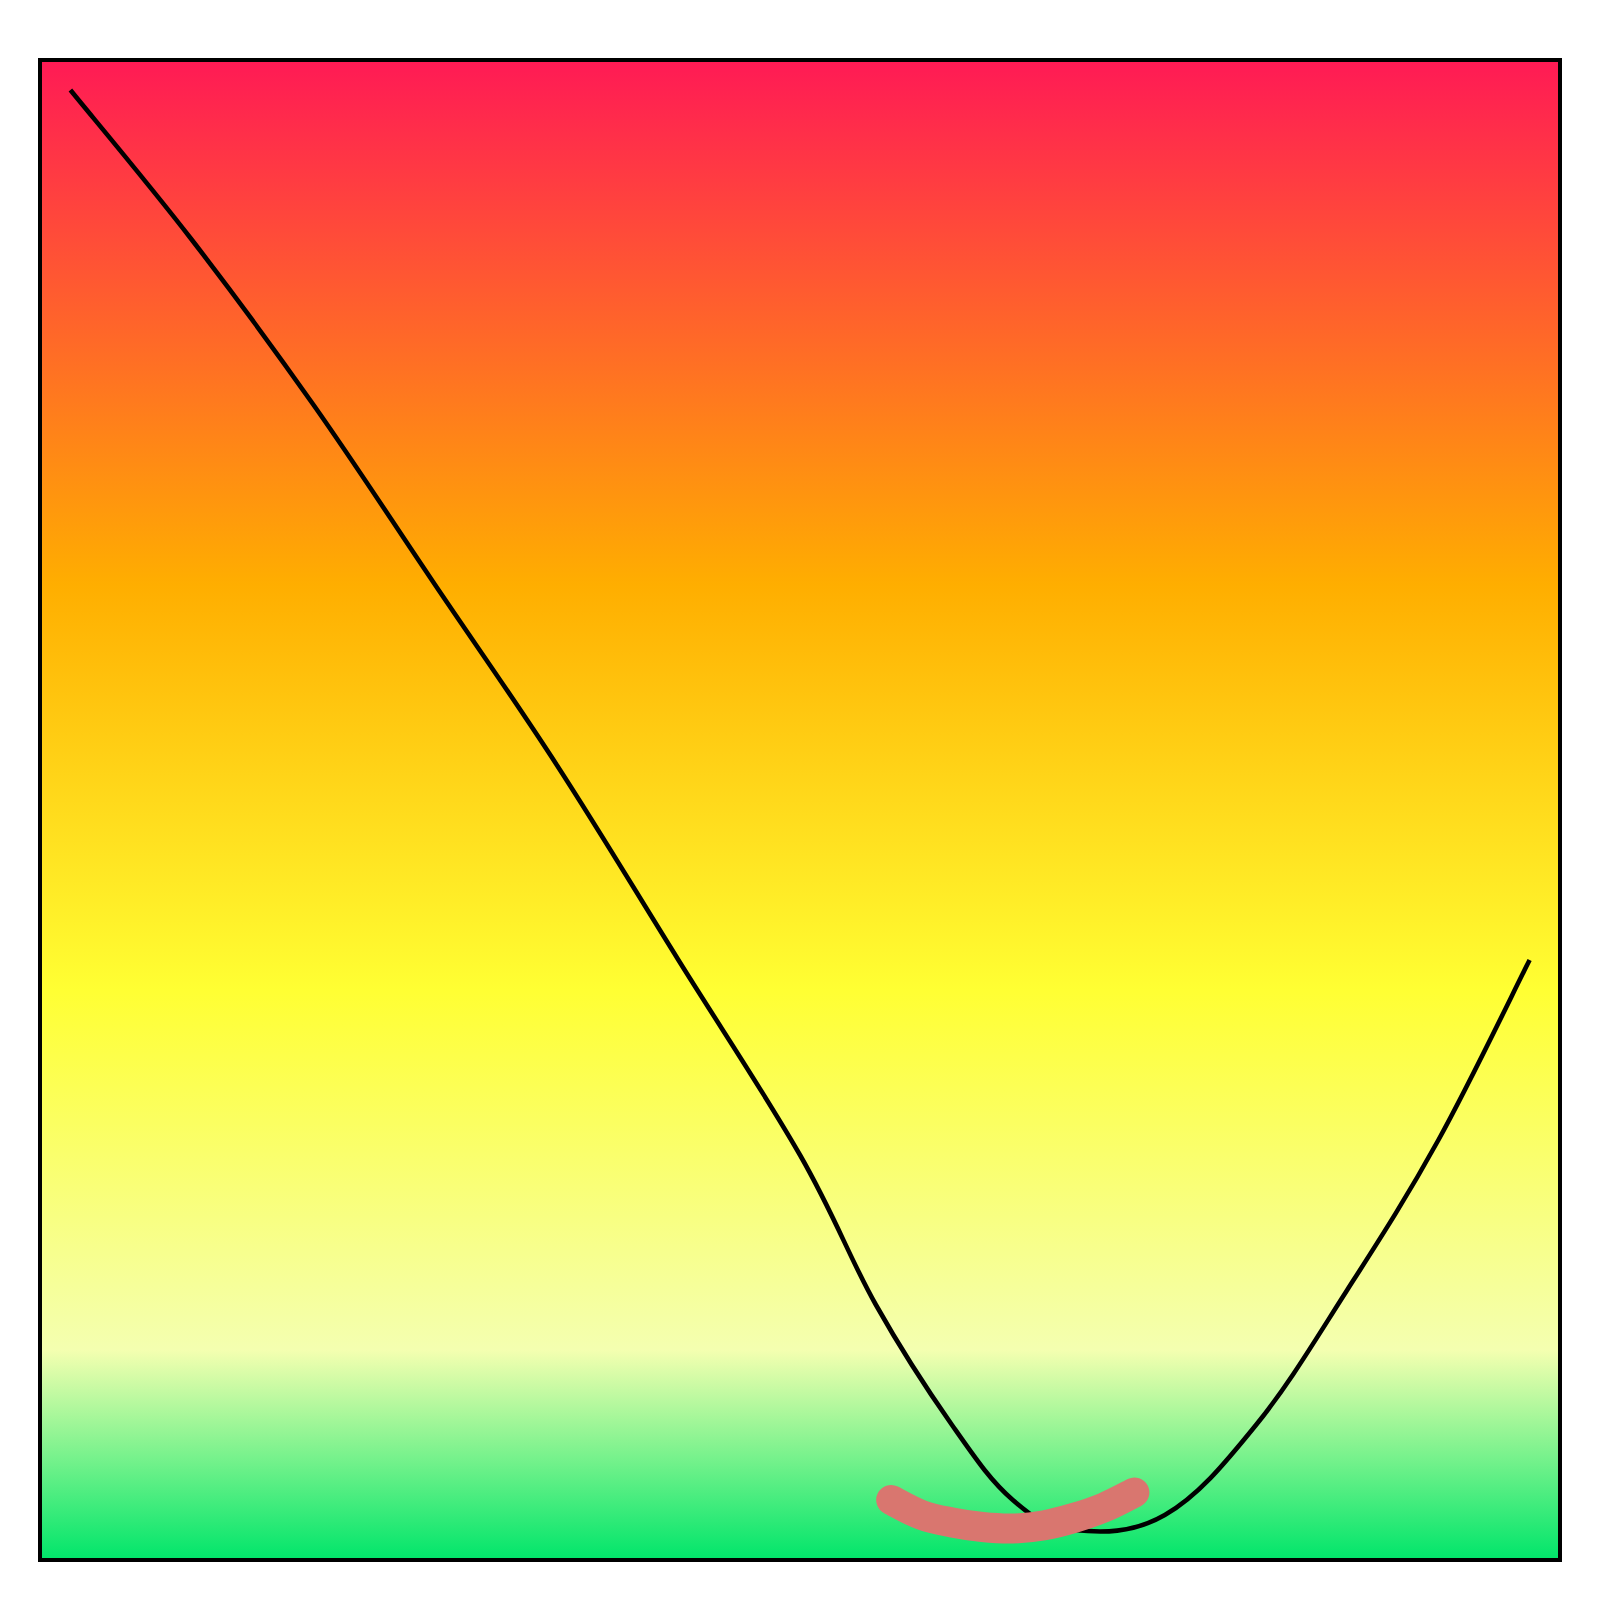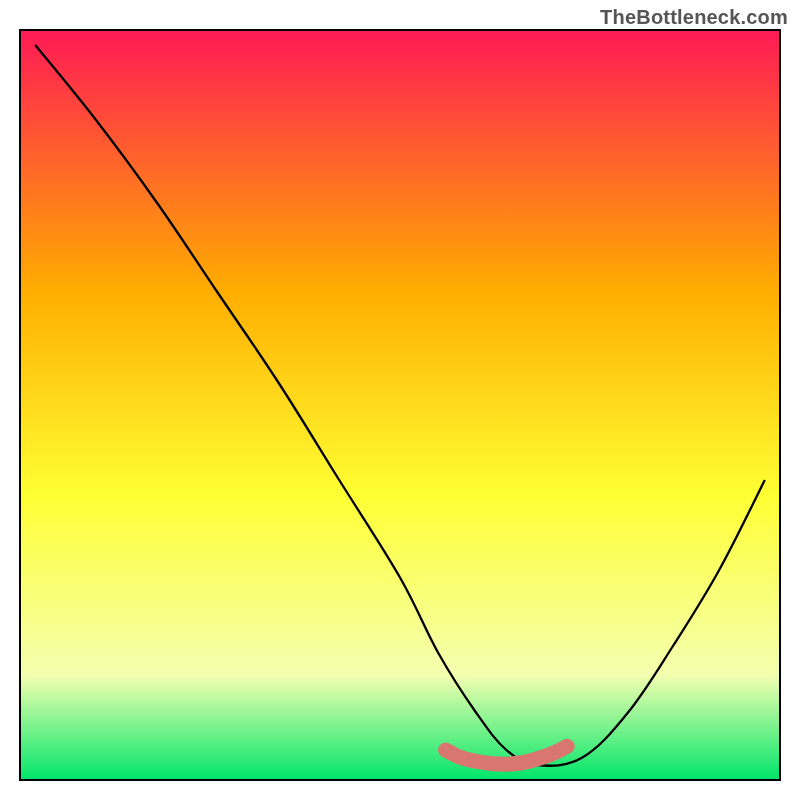--- a/index.html
+++ b/index.html
@@ -28,21 +28,20 @@
   }
   svg {
     display: block;
   }
 </style>
 </head>
 <body>
 
 <div class="stage">
 
-  <div class="watermark">TheBottleneck.com</div>
 
   <svg width="800" height="800" viewBox="0 0 800 800">
     <defs>
       <linearGradient id="bg-grad" x1="0" y1="0" x2="0" y2="1">
         <stop offset="0%" stop-color="#ff1a55"></stop>
         <stop offset="35%" stop-color="#ffae00"></stop>
         <stop offset="62%" stop-color="#ffff33"></stop>
         <stop offset="86%" stop-color="#f4ffb0"></stop>
         <stop offset="100%" stop-color="#00e56a"></stop>
       </linearGradient>

